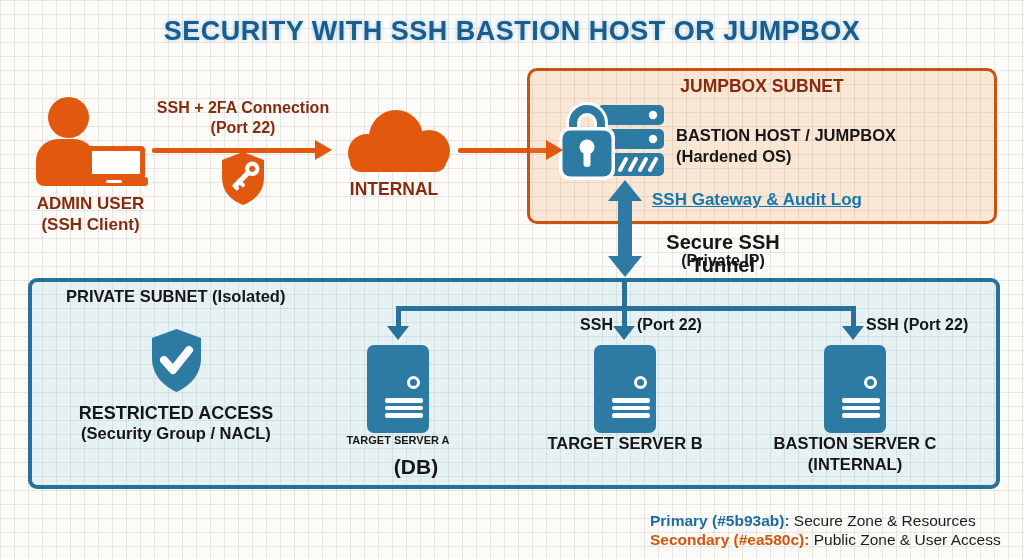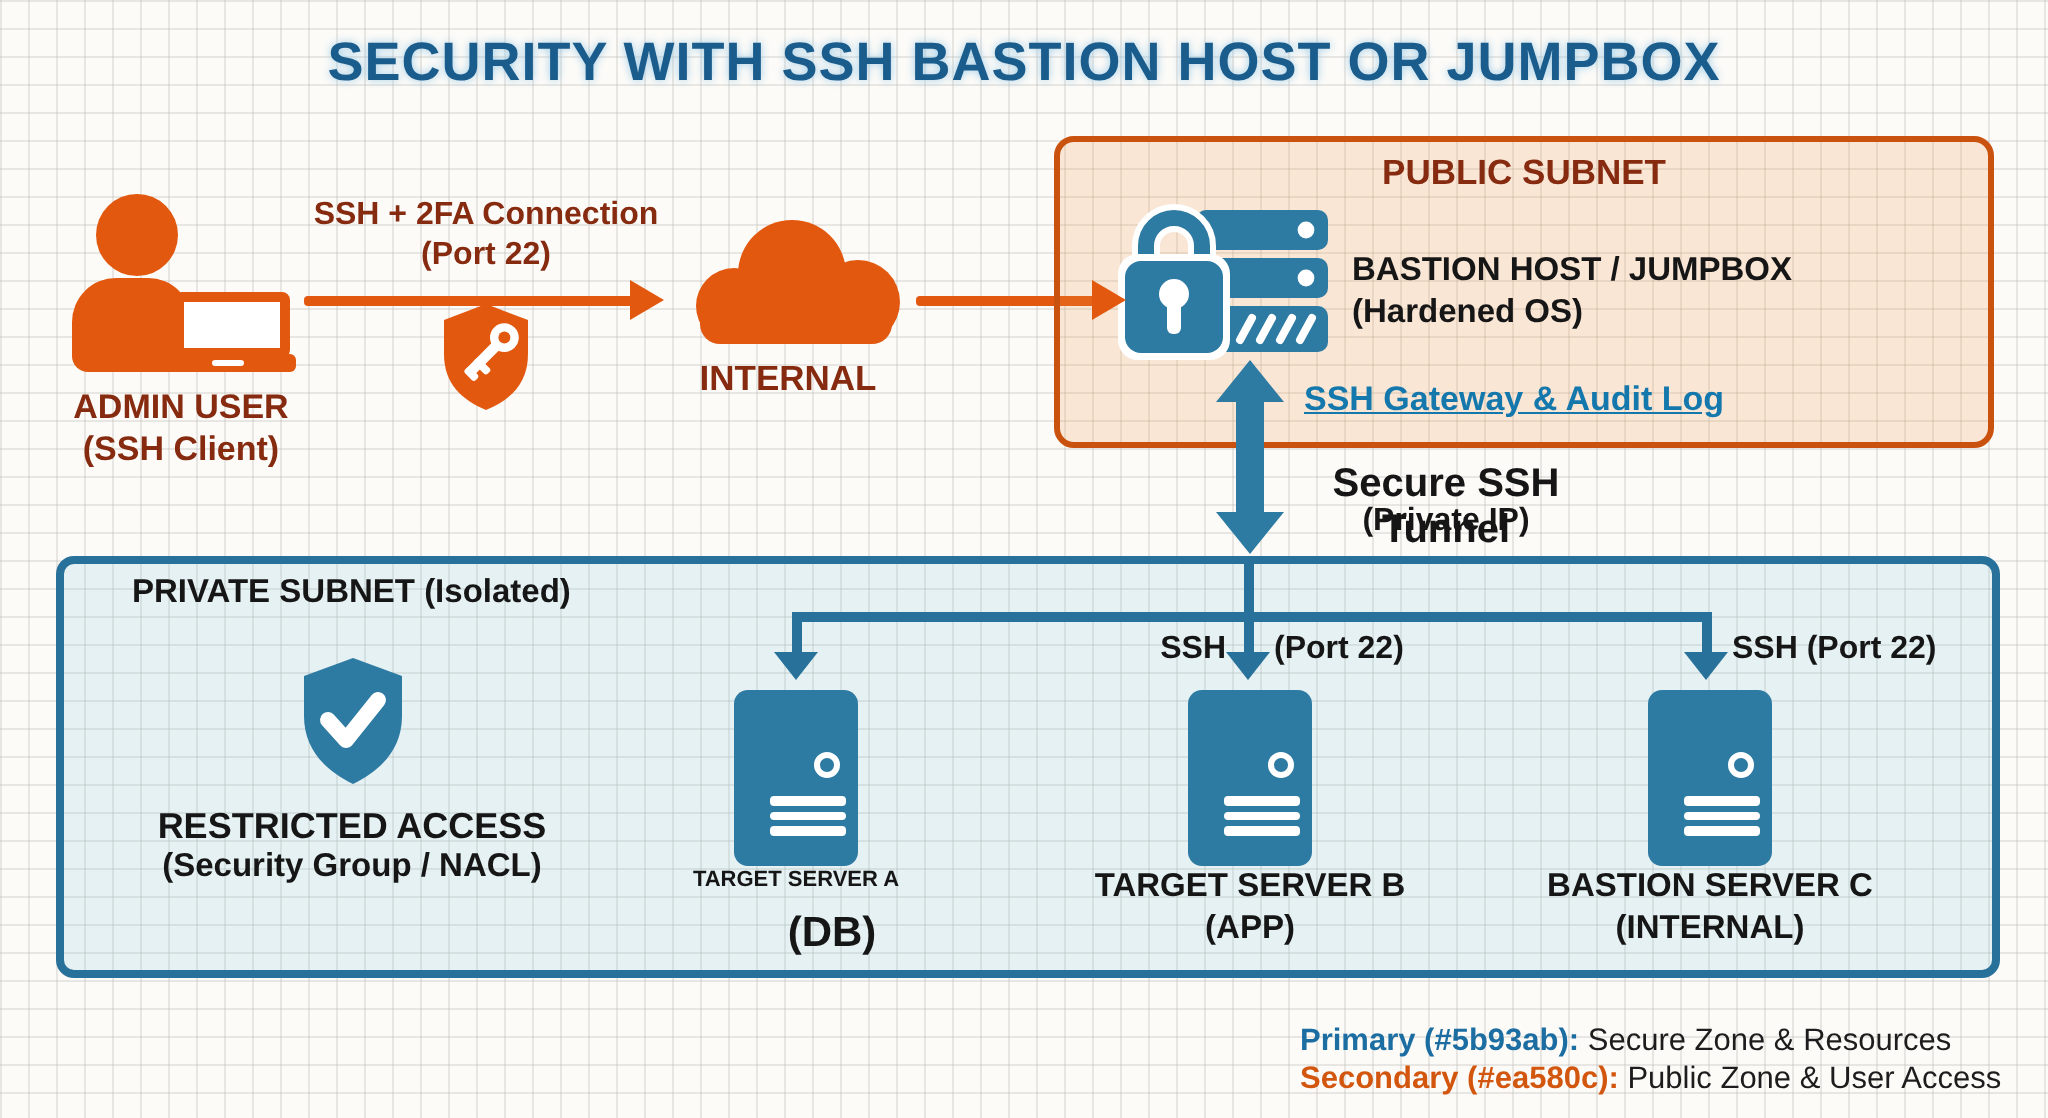--- a/index.html
+++ b/index.html
@@ -91,21 +91,21 @@
     <circle cx="63" cy="32" r="27" fill="#e2580e"></circle>
     <circle cx="96" cy="46" r="21" fill="#e2580e"></circle>
     <rect x="17" y="46" width="96" height="21" rx="10" fill="#e2580e"></rect>
   </svg>
   <div class="abs lbl red" style="left:324px;top:179px;width:140px;font-size:17.5px;">INTERNAL</div>
 
   <div class="abs oline" style="left:458px;top:148px;width:90px;"></div>
   <div class="abs oarrow-r" style="left:546px;top:140px;z-index:3;"></div>
 
   <div class="abs subnet-public" style="left:527px;top:68px;"></div>
-  <div class="abs lbl red" style="left:527px;top:76px;width:470px;font-size:17.5px;">PUBLIC SUBNET</div>
+  <div class="abs lbl red" style="left:527px;top:76px;width:470px;font-size:17.5px;">JUMPBOX SUBNET</div>
 
   <svg class="abs" style="left:558px;top:99px;z-index:2;" width="114" height="86" viewBox="0 0 114 86">
     <rect x="40" y="6" width="66" height="20" rx="5" fill="#2d7aa3"></rect>
     <rect x="40" y="30" width="66" height="20" rx="5" fill="#2d7aa3"></rect>
     <rect x="34" y="54" width="72" height="23" rx="5" fill="#2d7aa3"></rect>
     <circle cx="95" cy="16" r="4.2" fill="#fff"></circle>
     <circle cx="95" cy="40" r="4.2" fill="#fff"></circle>
     <g stroke="#fff" stroke-width="4" stroke-linecap="round">
       <line x1="62" y1="71" x2="68" y2="60"></line>
       <line x1="72" y1="71" x2="78" y2="60"></line>
@@ -163,21 +163,20 @@
   <div class="abs lbl" style="left:298px;top:434px;width:200px;font-size:11px;">TARGET SERVER A</div>
   <div class="abs lbl" style="left:316px;top:455px;width:200px;font-size:21px;">(DB)</div>
 
   <div class="abs server" style="left:594px;top:345px;">
     <div class="pwr"></div>
     <div class="vent" style="top:53px;"></div>
     <div class="vent" style="top:60.5px;"></div>
     <div class="vent" style="top:68px;"></div>
   </div>
   <div class="abs lbl" style="left:525px;top:434px;width:200px;font-size:16.5px;">TARGET SERVER B</div>
-  <div class="abs lbl" style="left:525px;top:455px;width:200px;font-size:16.5px;">(APP)</div>
 
   <div class="abs server" style="left:824px;top:345px;">
     <div class="pwr"></div>
     <div class="vent" style="top:53px;"></div>
     <div class="vent" style="top:60.5px;"></div>
     <div class="vent" style="top:68px;"></div>
   </div>
   <div class="abs lbl" style="left:755px;top:434px;width:200px;font-size:16.5px;">BASTION SERVER C</div>
   <div class="abs lbl" style="left:755px;top:455px;width:200px;font-size:16.5px;">(INTERNAL)</div>
 

